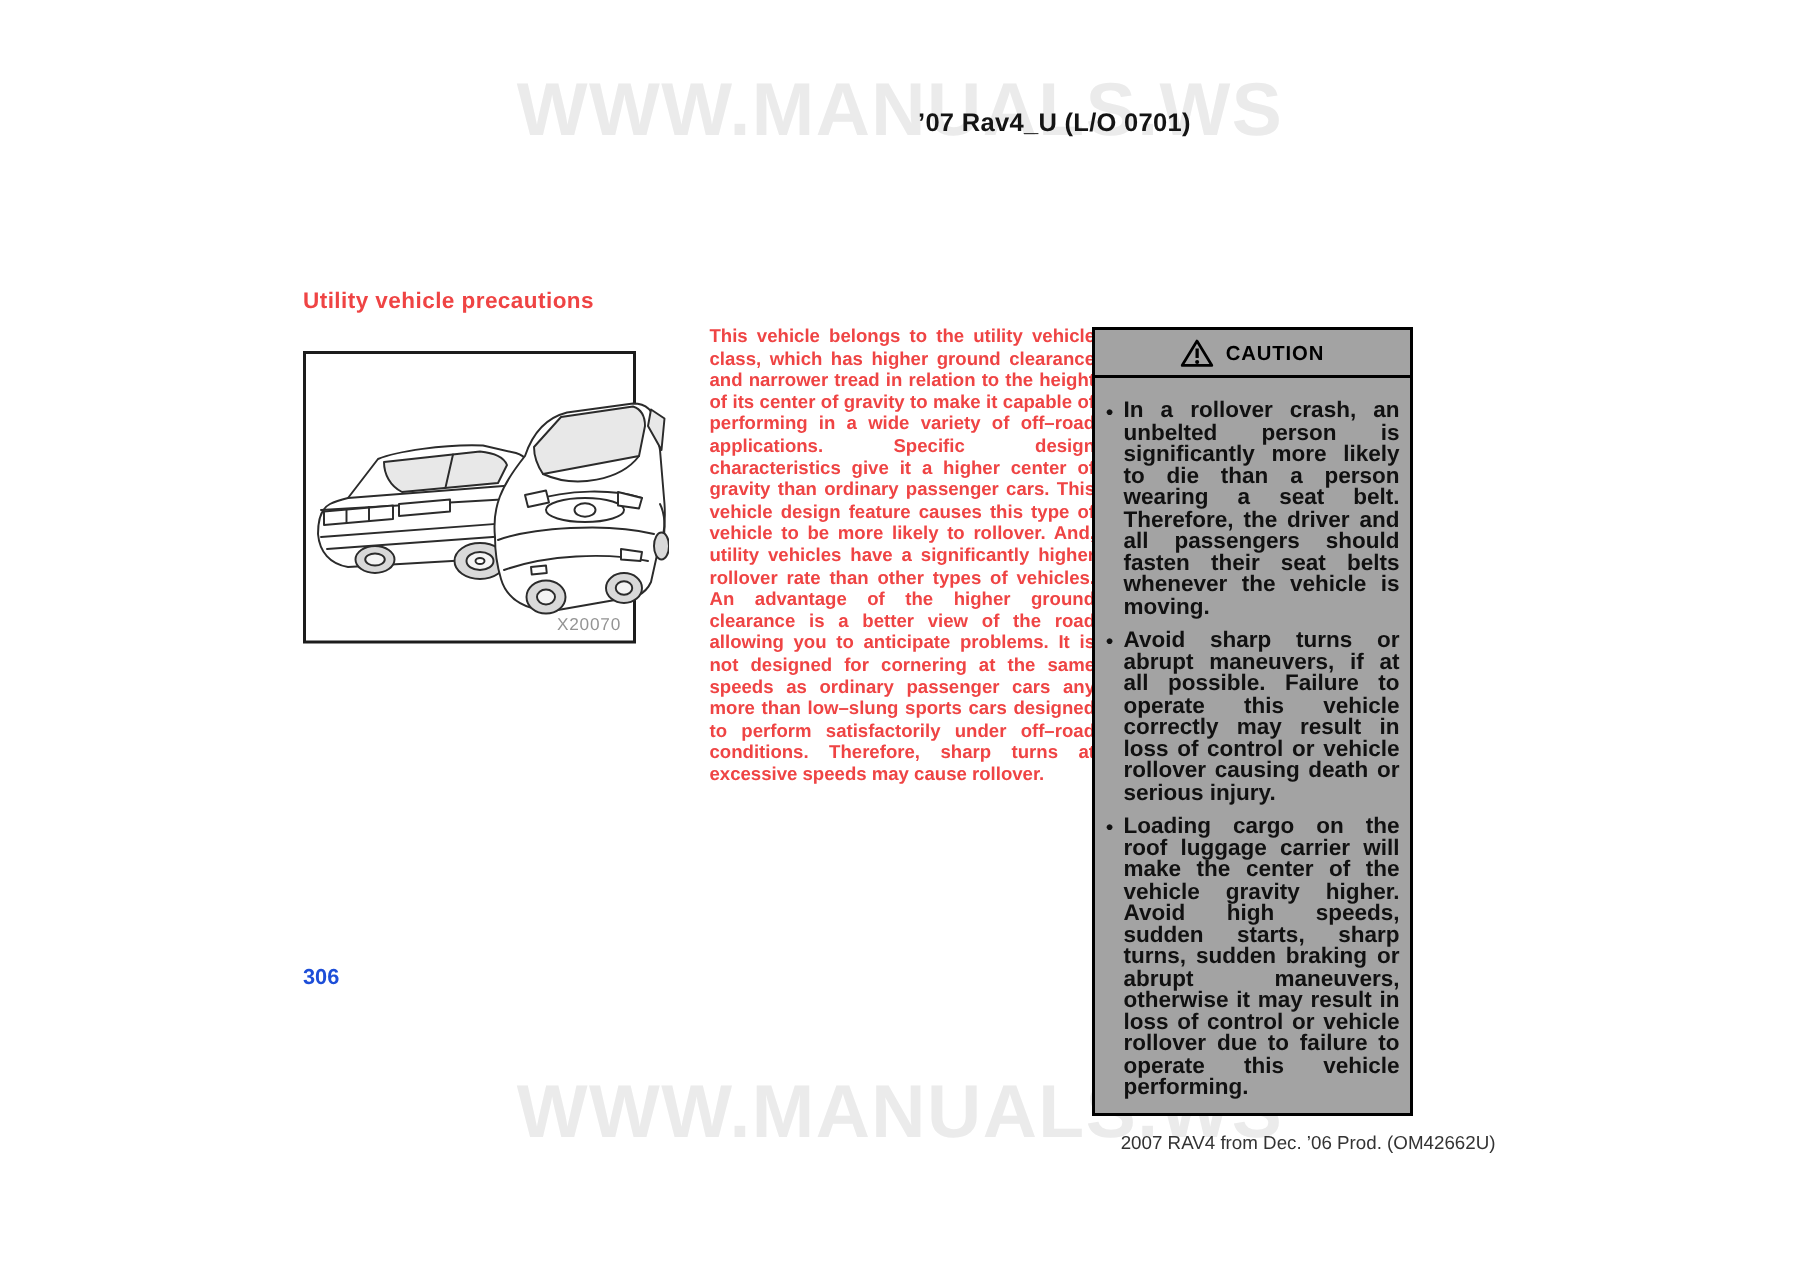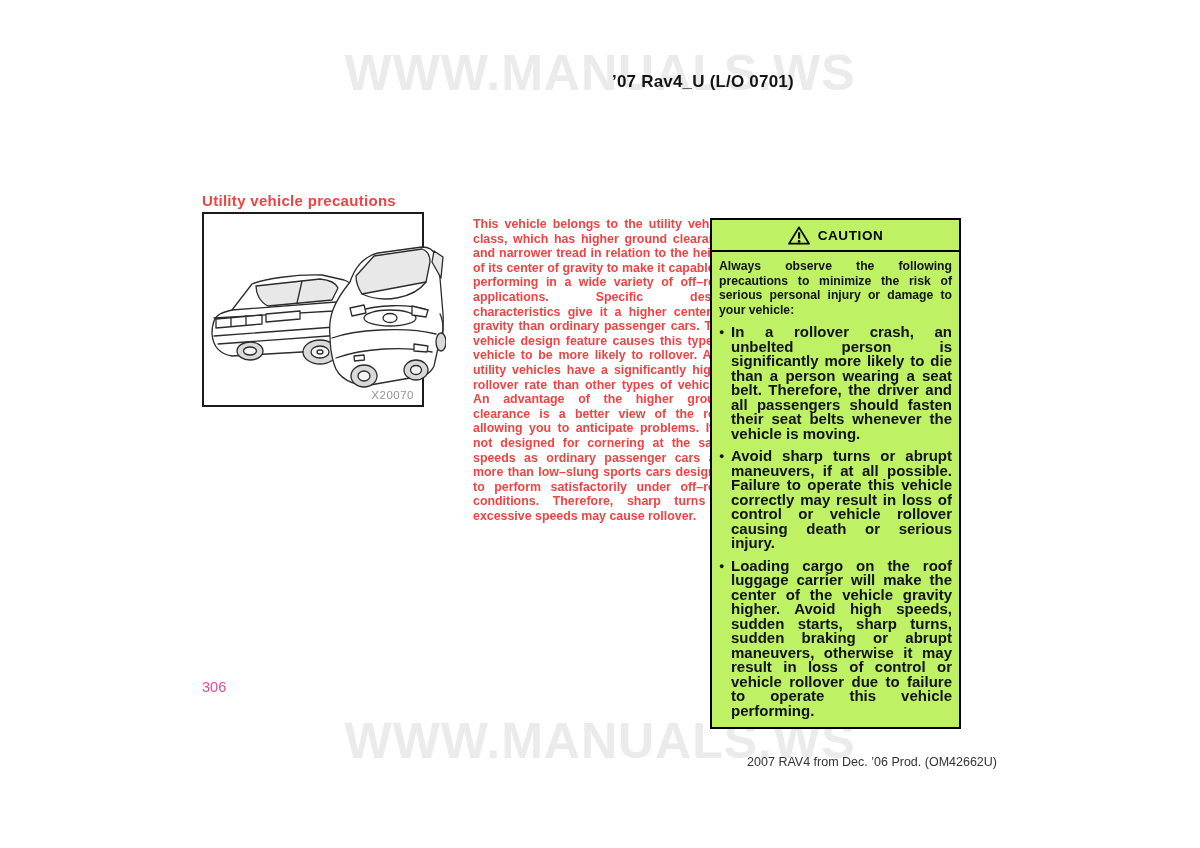--- a/index.html
+++ b/index.html
@@ -17,36 +17,36 @@
   .wm-bottom{top:712px;}
   .header-title{
     position:absolute;left:612px;top:72px;
     font-size:17px;font-weight:700;color:#141414;letter-spacing:.2px;text-align:center;
   }
   .section-title{
     position:absolute;left:202px;top:192px;
     font-size:15px;font-weight:700;letter-spacing:.3px;color:#ef4444;
   }
   .figure-box{
-    position:absolute;left:202px;top:212px;width:222px;height:195px;
+    position:absolute;left:202px;top:234px;width:222px;height:195px;
     border:2px solid #1c1c1c;background:#fff;box-sizing:border-box;
   }
   .figure-box svg{position:absolute;left:0;top:8px;}
   .figure-label{
     position:absolute;right:8px;bottom:4px;
     font-size:11.5px;color:#949494;font-weight:400;letter-spacing:.5px;
   }
   .body-col{
     position:absolute;left:473px;top:217px;width:257px;
     font-size:12.4px;line-height:14.6px;font-weight:700;color:#ef4444;
     text-align:justify;
   }
   .caution-box{
-    position:absolute;left:710px;top:218px;width:251px;min-height:440px;
-    background:#bef264;border:2px solid #000;box-sizing:border-box;
+    position:absolute;left:728px;top:218px;width:214px;min-height:440px;
+    background:#a3a3a3;border:2px solid #000;box-sizing:border-box;
   }
   .caution-header{
     height:30px;border-bottom:2px solid #000;
     display:flex;align-items:center;justify-content:center;gap:8px;
   }
   .caution-header .label{
     font-size:13.5px;font-weight:700;letter-spacing:.6px;color:#000;
   }
   .caution-body{padding:7px 7px 9px 7px;}
   .caution-intro{
@@ -55,22 +55,22 @@
   }
   .bullet{display:flex;margin-top:8px;}
   .bullet .dot{
     flex:0 0 12px;width:12px;font-size:9px;line-height:14.5px;color:#111;
   }
   .bullet .btxt{
     flex:1;font-size:15px;line-height:14.5px;font-weight:700;color:#111;
     text-align:justify;
   }
   .page-number{
-    position:absolute;left:202px;top:679px;
-    font-size:14.5px;color:#ec4899;font-weight:400;
+    position:absolute;left:202px;top:644px;
+    font-size:14.5px;color:#1d4ed8;font-weight:700;
   }
   .footer-text{
     position:absolute;right:203px;top:755px;
     font-size:12.5px;color:#333;font-weight:400;
   }
 </style>
 </head>
 <body>
 
 <div class="page">
@@ -131,21 +131,20 @@
   <div class="caution-box">
     <div class="caution-header">
       <svg width="22" height="19" viewBox="0 0 24 21">
         <path d="M12 1.5 L23 19.5 L1 19.5 Z" fill="none" stroke="#000" stroke-width="2" stroke-linejoin="round"></path>
         <rect x="10.9" y="7" width="2.4" height="7" fill="#000"></rect>
         <circle cx="12.1" cy="17" r="1.5" fill="#000"></circle>
       </svg>
       <span class="label">CAUTION</span>
     </div>
     <div class="caution-body">
-      <div class="caution-intro">Always observe the following precautions to minimize the risk of serious personal injury or damage to your vehicle:</div>
       <div class="bullet">
         <span class="dot">●</span>
         <span class="btxt">In a rollover crash, an unbelted person is significantly more likely to die than a person wearing a seat belt. Therefore, the driver and all passengers should fasten their seat belts whenever the vehicle is moving.</span>
       </div>
       <div class="bullet">
         <span class="dot">●</span>
         <span class="btxt">Avoid sharp turns or abrupt maneuvers, if at all possible. Failure to operate this vehicle correctly may result in loss of control or vehicle rollover causing death or serious injury.</span>
       </div>
       <div class="bullet">
         <span class="dot">●</span>

